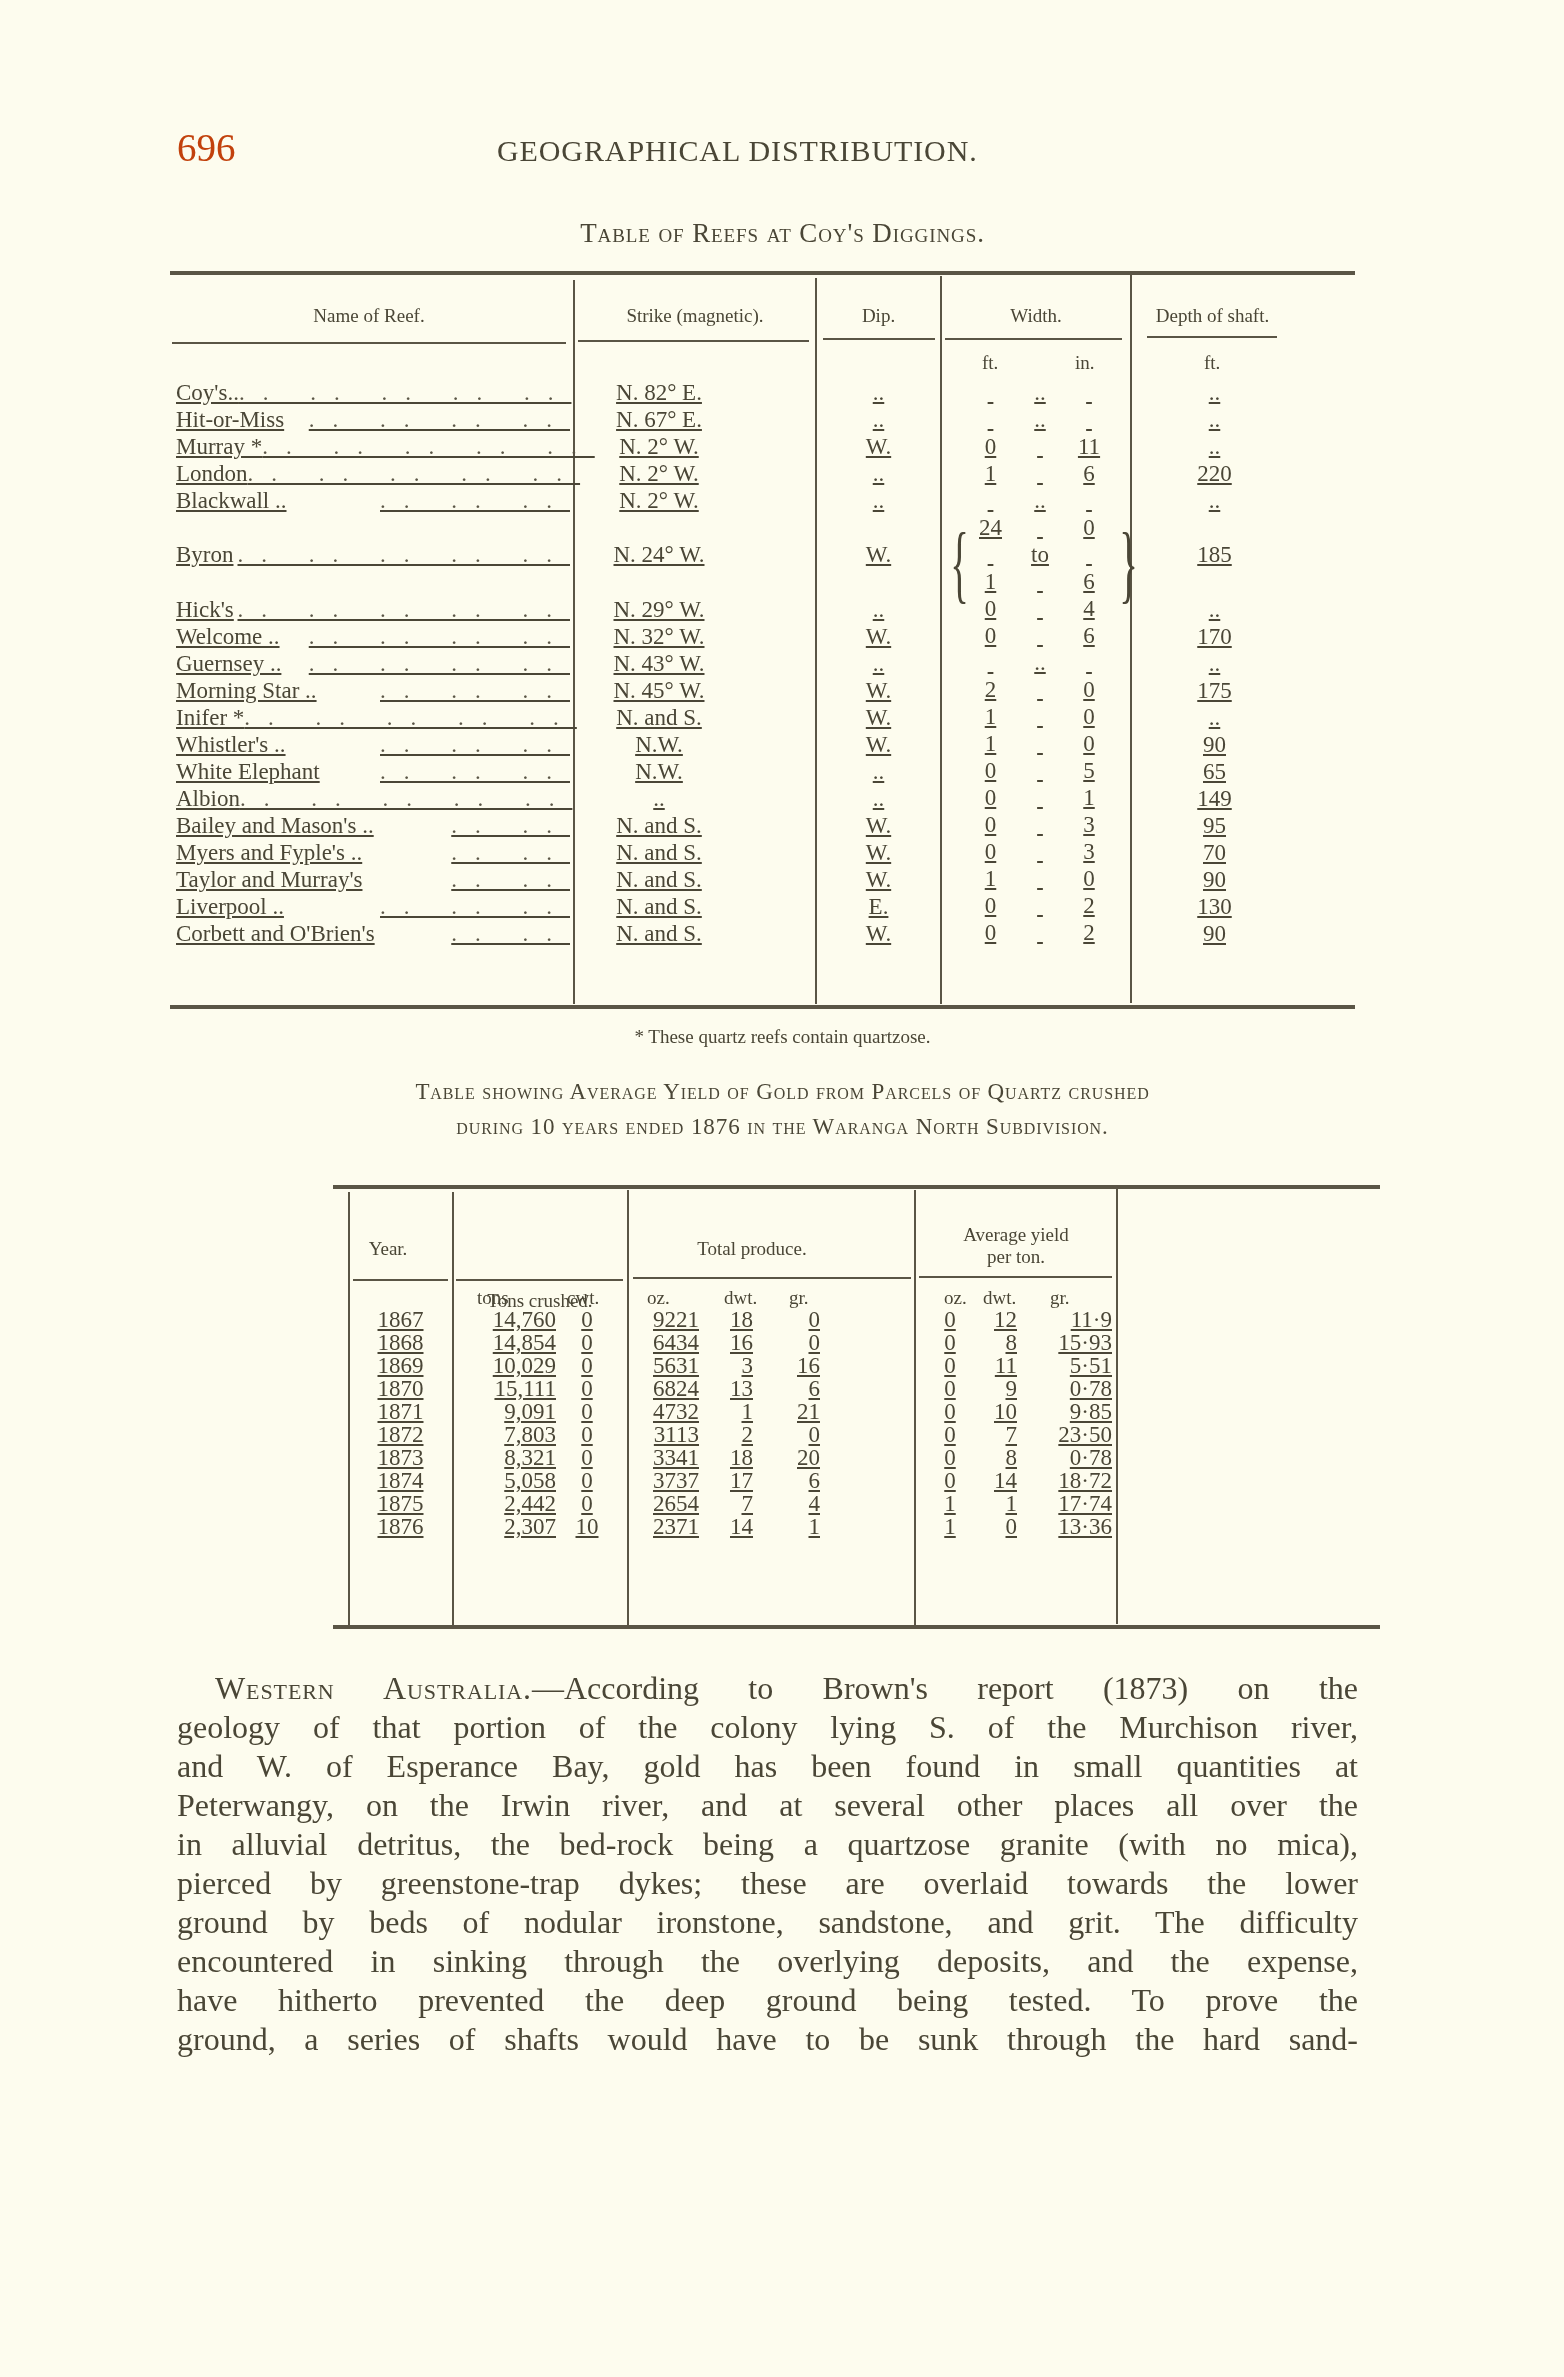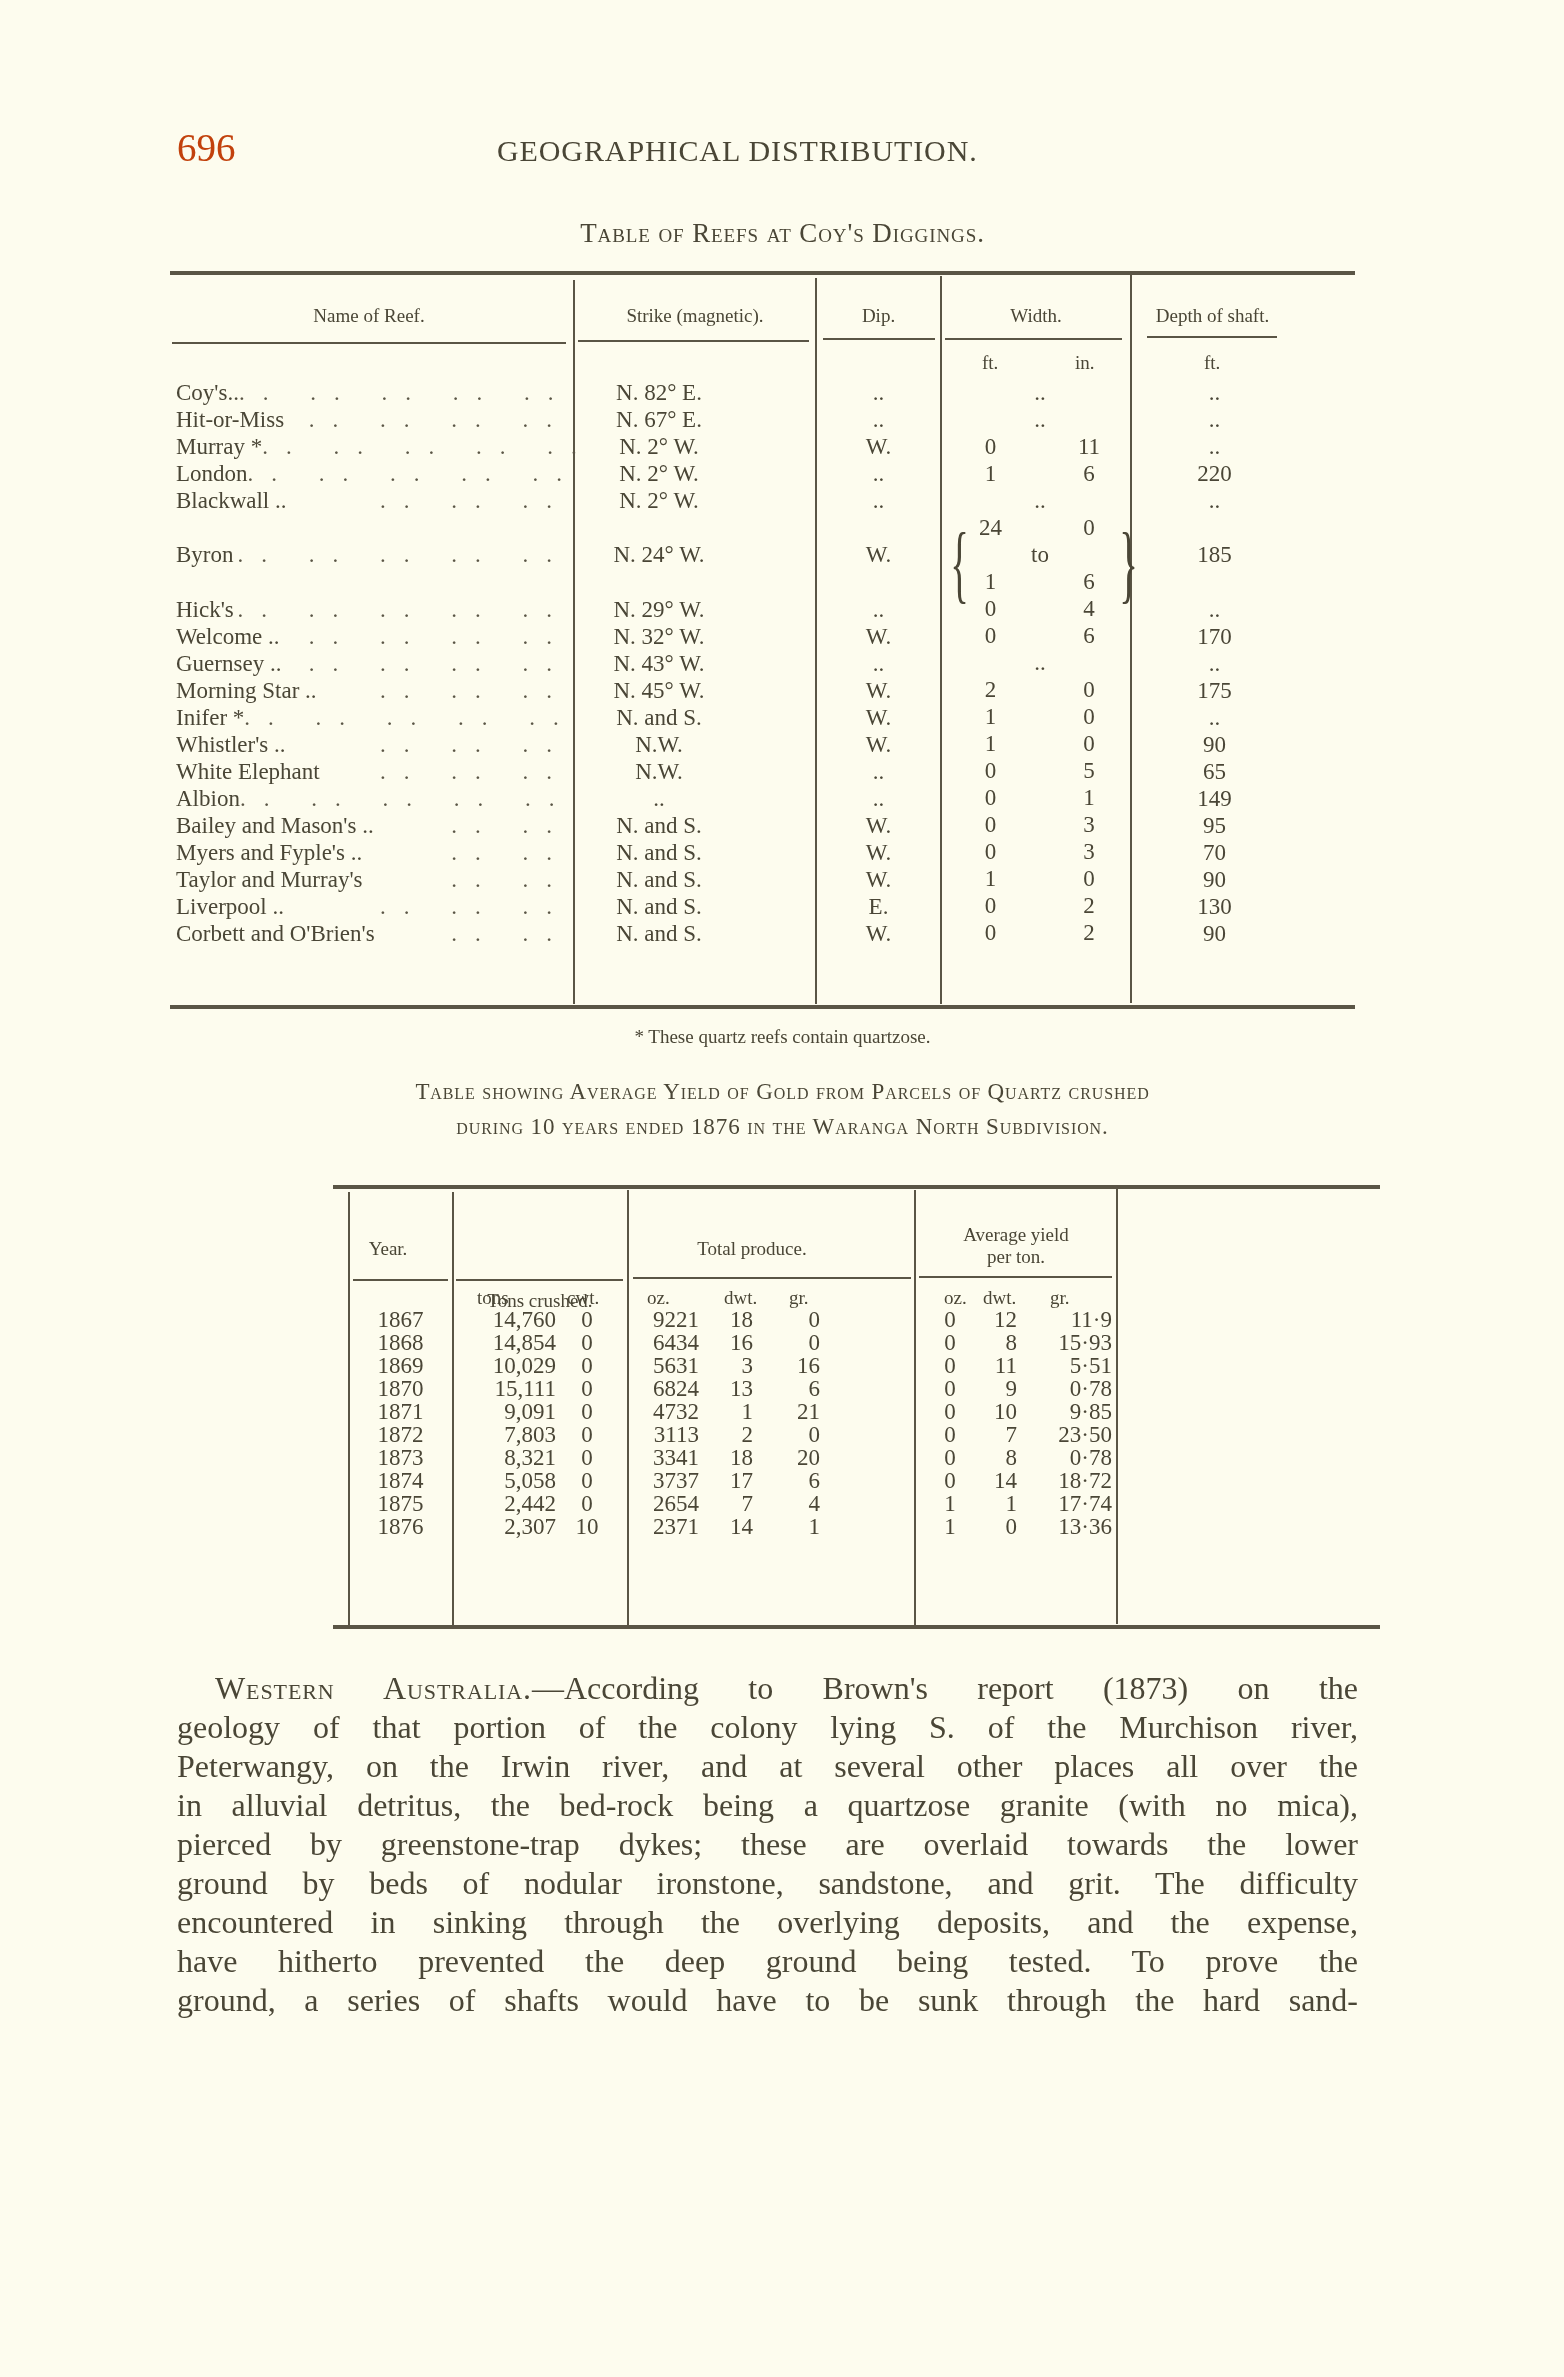--- a/index.html
+++ b/index.html
@@ -12,21 +12,21 @@
   .abs { position: absolute; }
   .page-number { left: 177px; top: 125px; font-size: 39px; color: #c2410c; }
   .running-head { left: 497px; top: 134px; font-size: 30px; letter-spacing: 0.9px; color: #4a4636; }
   .sc-title { font-variant: small-caps; letter-spacing: 0.9px; color: #4a4636; white-space: nowrap; }
   .t1-title { left: 0; width: 1565px; top: 218px; text-align: center; font-size: 27px; }
   .rule-thick { background: #5a5545; height: 3.6px; }
   .rule-thin { background: #5a5545; height: 1.8px; }
   .vline { background: #5a5545; width: 1.8px; }
   .hdr { font-size: 19px; text-align: center; color: #4a4636; }
   .unit { font-size: 19px; color: #4a4636; }
-  .cell { font-size: 23px; line-height: 27px; color: #4a4636; white-space: nowrap; }
+  .cell { font-size: 23px; line-height: 27px; color: #4a4636; white-space: nowrap; text-decoration: underline; }
   .name-col { left: 176px; top: 379px; width: 394px; }
   .name-row { display: flex; justify-content: space-between; }
   .leader { letter-spacing: 18px; color: #5a5545; }
   .brace { font-size: 86px; line-height: 86px; color: #4a4636; transform: scaleX(0.45); }
   .footnote { left: 0; width: 1565px; top: 1026px; text-align: center; font-size: 19px; color: #4a4636; }
   .t2-title { left: 0; width: 1565px; text-align: center; font-size: 23px; }
   .t2 .cell { font-size: 23px; line-height: 23px; }
   .body-text {
     left: 177px; top: 1669px; width: 1181px; font-size: 32px; line-height: 39px;
     text-align: justify; color: #4a4636;
@@ -422,20 +422,21 @@
       <div>0·78</div>
       <div>18·72</div>
       <div>17·74</div>
       <div>13·36</div>
     </div>
 </div>
 
 <div class="abs body-text" id="body-text">
   <div class="para-line first" style="padding-left:38px;"><span class="sc">Western Australia.</span><span>—According to Brown's report (1873) on the</span></div>
   <div class="para-line">geology of that portion of the colony lying S. of the Murchison river,</div>
+  <div class="para-line">and W. of Esperance Bay, gold has been found in small quantities at</div>
   <div class="para-line">Peterwangy, on the Irwin river, and at several other places all over the</div>
   <div class="para-line">in alluvial detritus, the bed-rock being a quartzose granite (with no mica),</div>
   <div class="para-line">pierced by greenstone-trap dykes; these are overlaid towards the lower</div>
   <div class="para-line">ground by beds of nodular ironstone, sandstone, and grit.  The difficulty</div>
   <div class="para-line">encountered in sinking through the overlying deposits, and the expense,</div>
   <div class="para-line">have hitherto prevented the deep ground being tested.  To prove the</div>
   <div class="para-line">ground, a series of shafts would have to be sunk through the hard sand-</div>
 </div>
 
 

